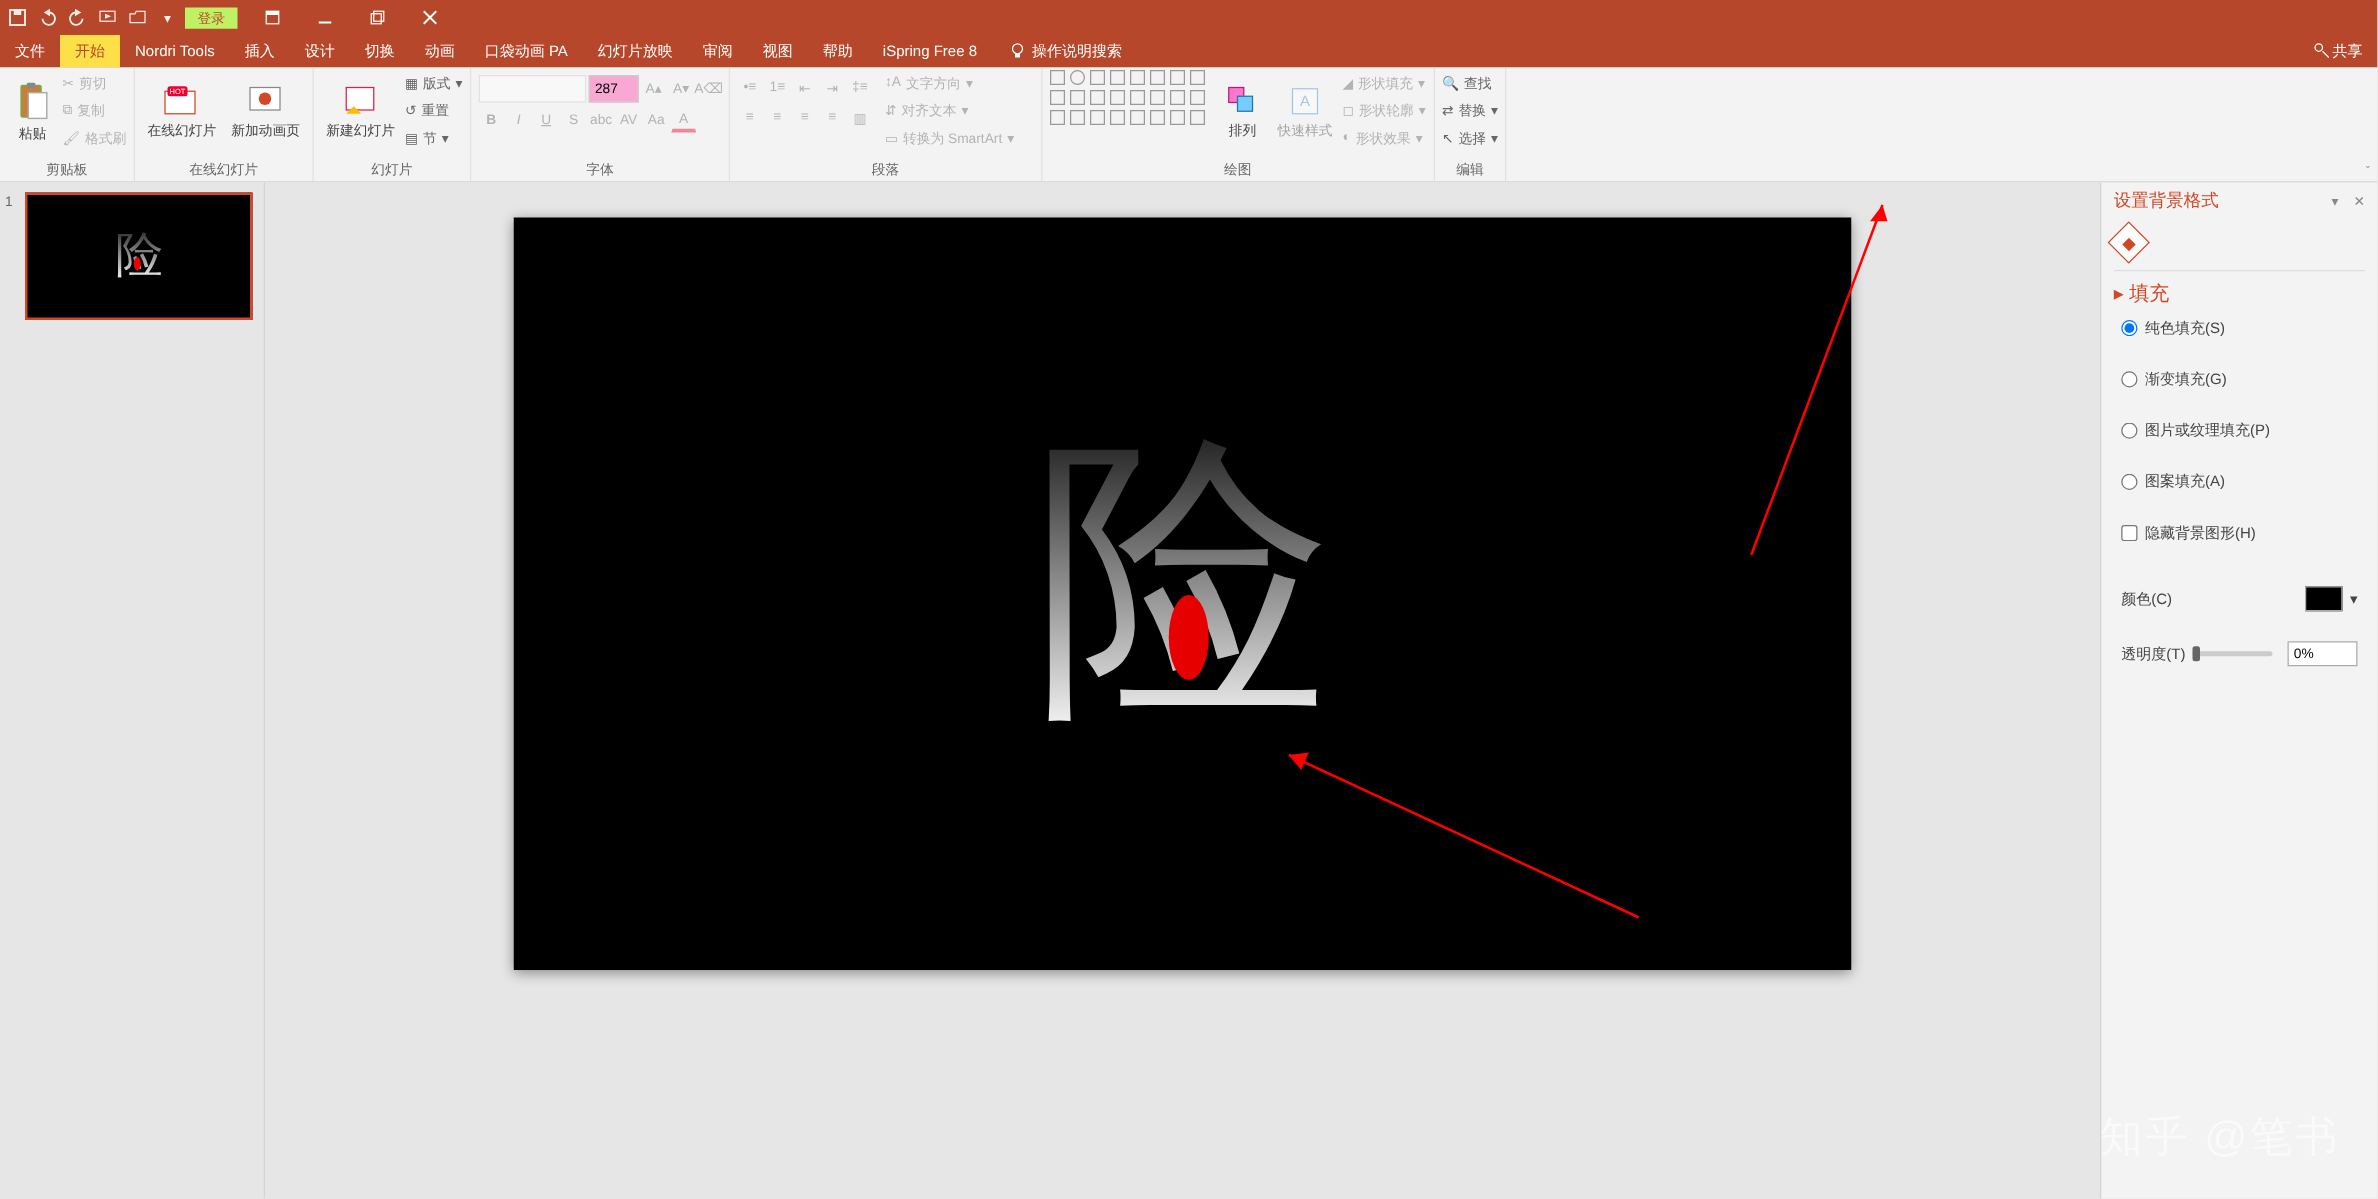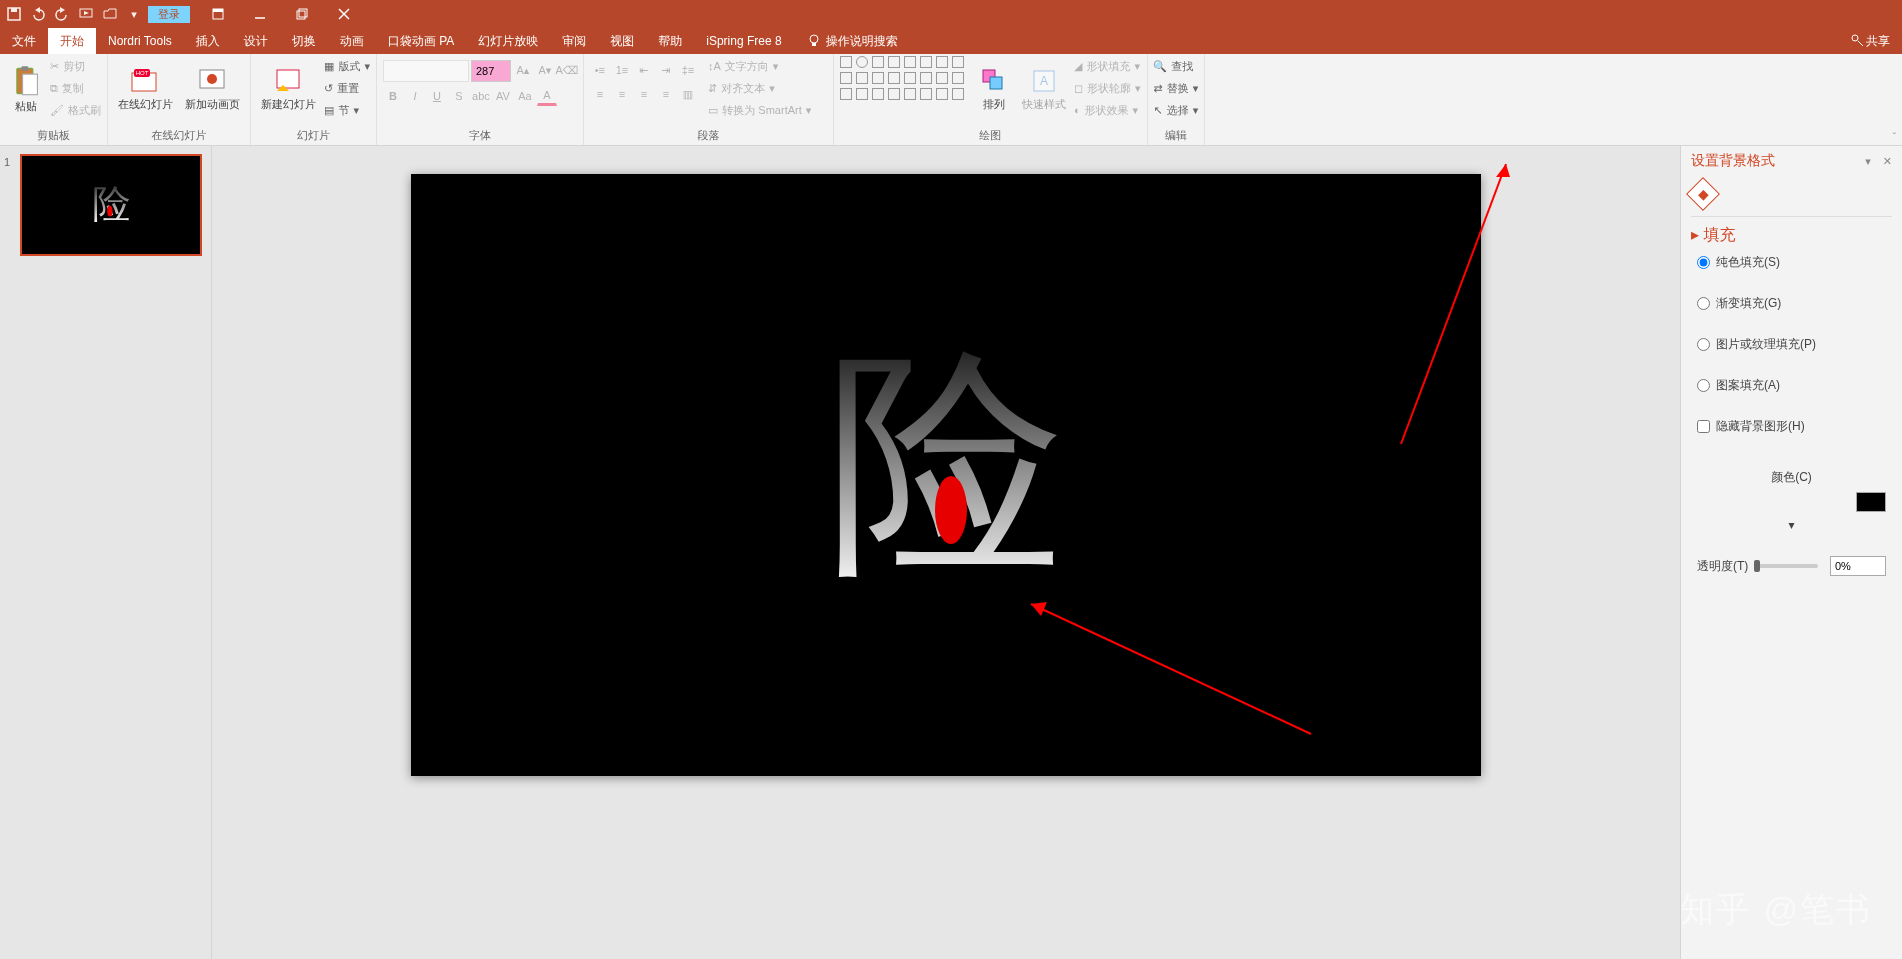--- a/index.html
+++ b/index.html
@@ -3,26 +3,26 @@
 <meta charset="utf-8">
 <style>
 * { margin: 0; padding: 0; box-sizing: border-box; font-family: "Microsoft YaHei", sans-serif; }
 body { background: #e6e6e6; width: 1902px; height: 959px; overflow: hidden; position: relative; }
 
 .titlebar { background: #b7472a; height: 28px; display: flex; align-items: center; color: #fff; font-size: 11px; }
 .qa-toolbar { display: flex; align-items: center; padding: 0 6px; gap: 8px; }
 .qa-btn { width: 16px; height: 16px; display: flex; align-items: center; justify-content: center; opacity: .9; }
 .titlebar-center { flex: 1; text-align: center; }
 .titlebar-right { display: flex; align-items: center; gap: 2px; padding-right: 4px; }
-.login-btn { background: #7dd3fc; color: #b7472a; padding: 1px 10px; font-size: 11px; margin-right: 6px; }
+.login-btn { background: #bef264; color: #b7472a; padding: 1px 10px; font-size: 11px; margin-right: 6px; }
 .win-btn { width: 40px; height: 28px; display: flex; align-items: center; justify-content: center; }
 
 .menubar { background: #b7472a; height: 26px; display: flex; align-items: center; color: #fff; font-size: 12px; position: relative; }
 .menu-item { padding: 0 12px; height: 26px; display: flex; align-items: center; }
-.menu-item.active { background: #ffffff; color: #b7472a; }
+.menu-item.active { background: #fde047; color: #b7472a; }
 .menu-right { margin-left: auto; display: flex; align-items: center; padding-right: 12px; gap: 0; }
 
 .ribbon { background: #f3f3f3; height: 92px; border-bottom: 1px solid #d4d4d4; display: flex; position: relative; }
 .ribbon-group { border-right: 1px solid #e1e1e1; padding: 2px 6px 0 6px; display: flex; flex-direction: column; }
 .ribbon-group-content { flex: 1; display: flex; align-items: flex-start; gap: 4px; }
 .ribbon-group-label { text-align: center; font-size: 11px; color: #666; padding: 2px 0; }
 .big-btn { display: flex; flex-direction: column; align-items: center; justify-content: center; gap: 2px; padding: 2px 4px; min-width: 40px; height: 66px; font-size: 11px; color: #444; }
 .big-btn .icon { width: 32px; height: 32px; }
 .small-row { display: flex; flex-direction: column; gap: 2px; font-size: 11px; color: #666; }
 .small-item { display: flex; align-items: center; gap: 4px; height: 20px; }
@@ -431,21 +431,21 @@
         </label>
       <label class="radio-row">
           <input type="radio" name="fill" style="">
           <span>图案填充(A)</span>
         </label>
       <label class="check-row">
           <input type="checkbox" style="">
           <span>隐藏背景图形(H)</span>
         </label>
 
-      <div class="field-row" style="margin-top:10px;flex-direction:column;">
+      <div class="field-row" style="margin-top:10px;">
         <span class="lbl">颜色(C)</span>
         <span class="color-swatch"></span>
           <span>▾</span>
       </div>
       <div class="field-row">
         <span class="lbl">透明度(T)</span>
         <div class="slider">
             <div style="position:absolute;left:0;top:-4px;width:6px;height:12px;background:#666;border-radius:2px;"></div>
           </div>
         <input class="num-input" value="0%" style="">

